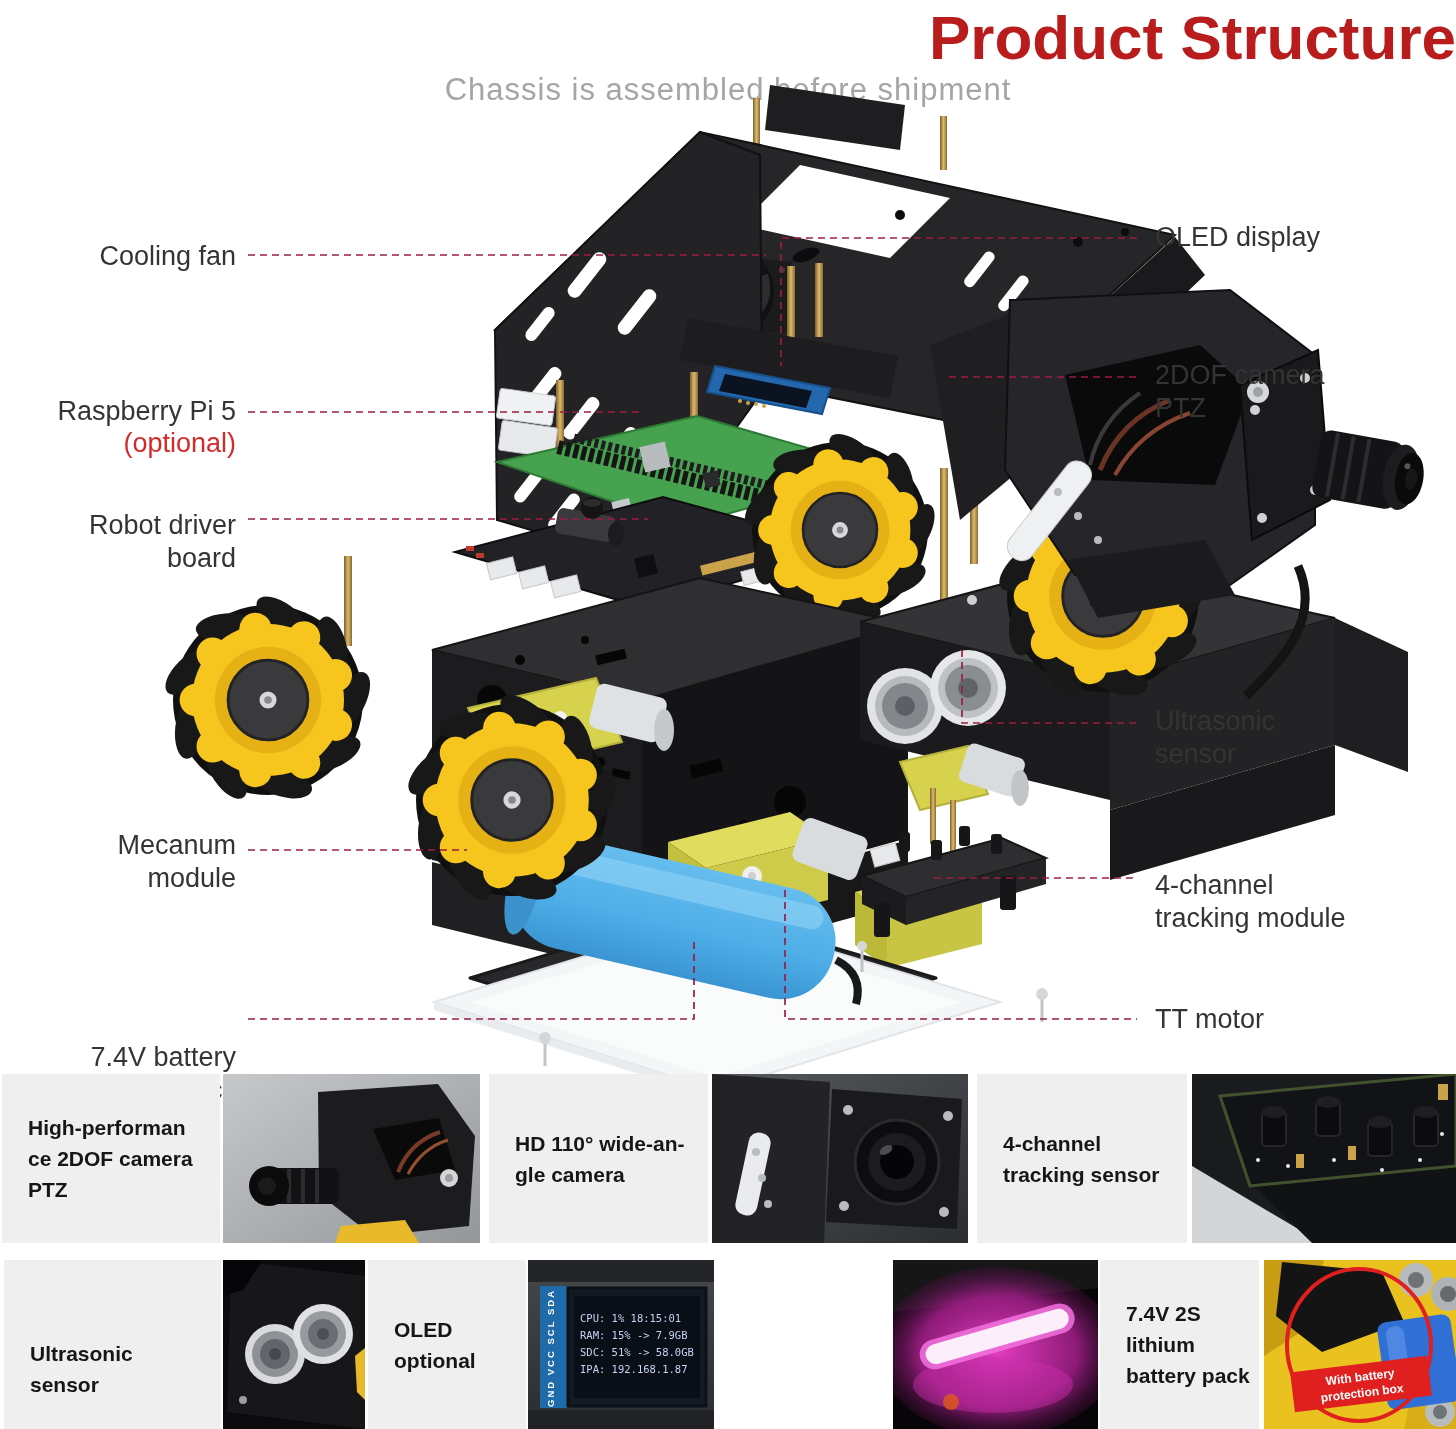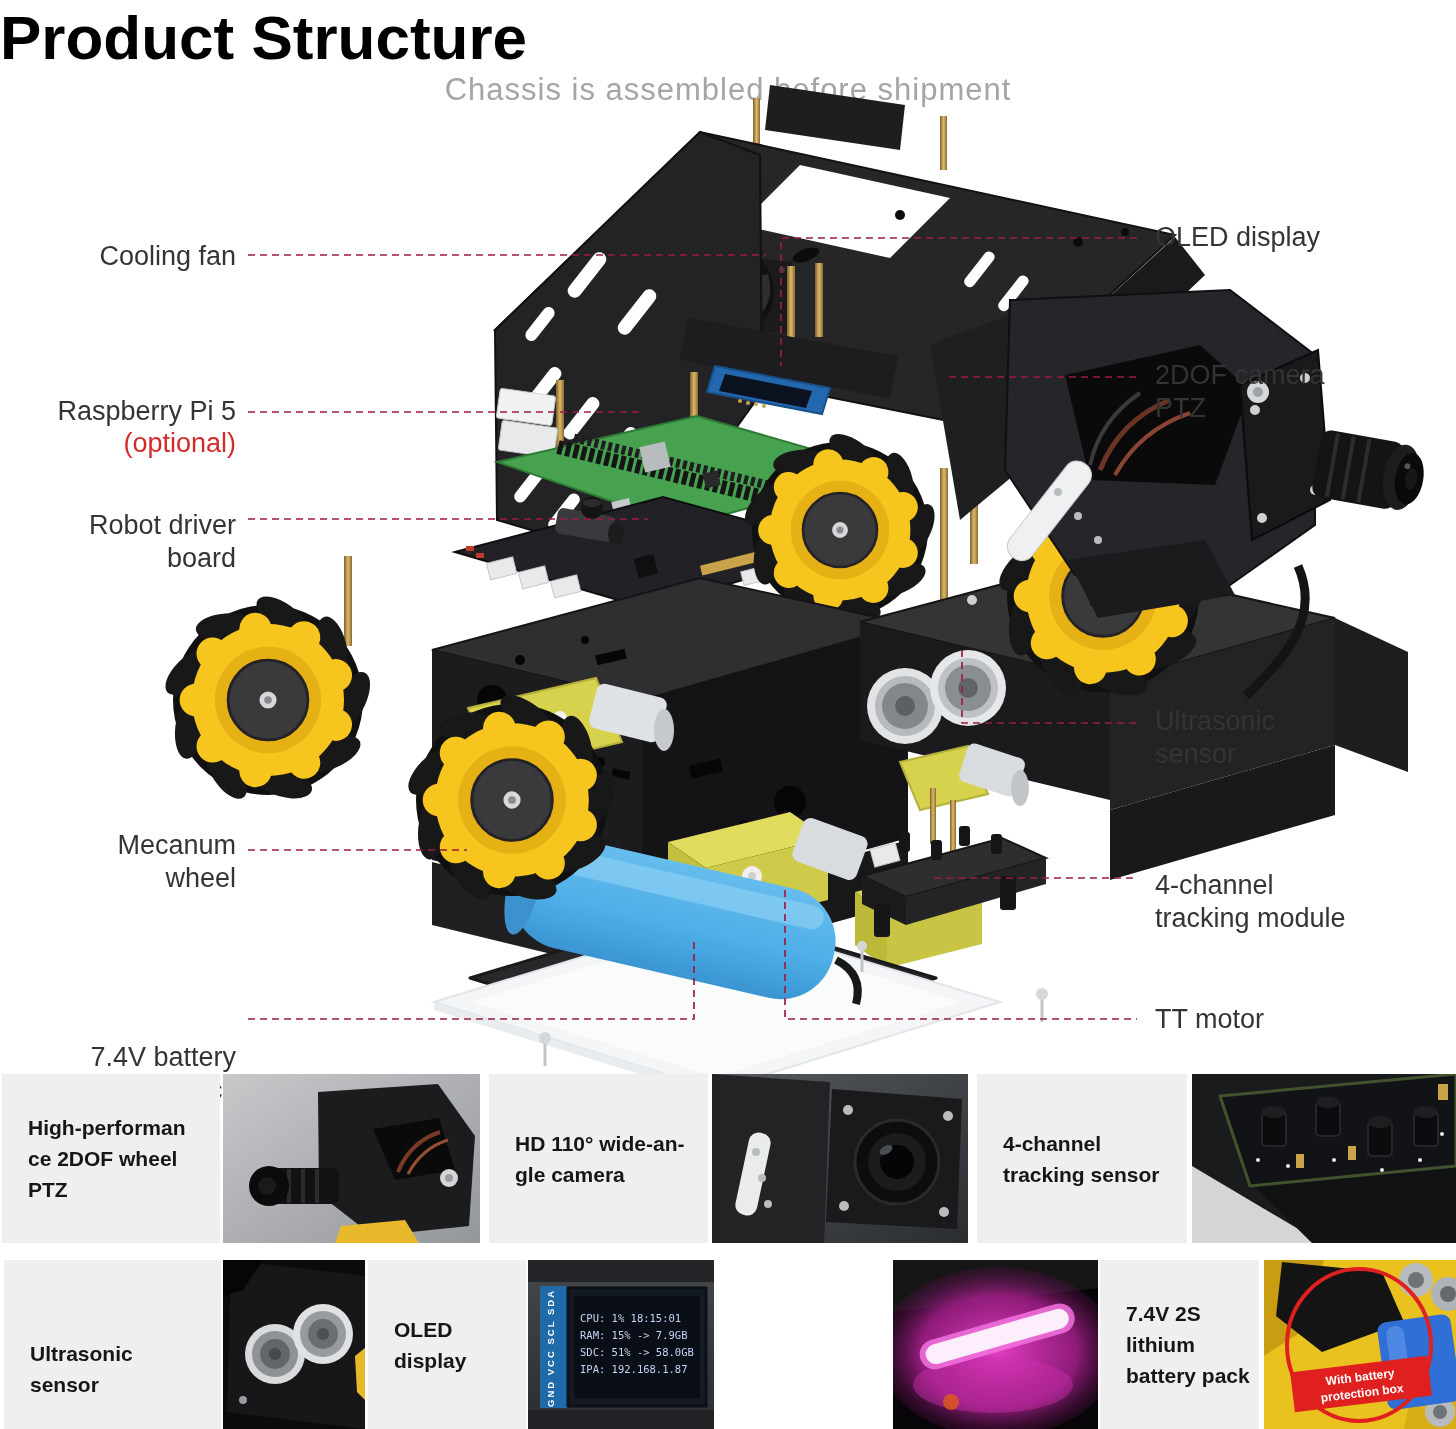--- a/index.html
+++ b/index.html
@@ -1,19 +1,19 @@
 <!DOCTYPE html>
 <html><head>
 <meta charset="utf-8">
 <style>
   html,body{margin:0;padding:0;background:#fff;}
   .page{position:relative;width:1456px;height:1429px;background:#fff;overflow:hidden;
         font-family:"Liberation Sans","DejaVu Sans",sans-serif;}
-  .title{position:absolute;left:0;top:2px;width:1456px;text-align:left;
-         font-size:62px;font-weight:800;color:#000000;letter-spacing:0px;}
+  .title{position:absolute;left:0;top:2px;width:1456px;text-align:right;
+         font-size:62px;font-weight:800;color:#b91c1c;letter-spacing:0px;}
   .subtitle{position:absolute;left:0;top:72px;width:1456px;text-align:center;
          font-size:31px;font-weight:400;color:#a5a5a5;letter-spacing:1px;}
   svg{display:block;}
   .diagram{position:absolute;left:0;top:0;}
   .lbl{position:absolute;font-size:27px;color:#343434;line-height:33px;white-space:pre-line;}
   .lbl.r{text-align:right;right:1220px;}
   .lbl.l{left:1155px;}
   .lbl.red{color:#d42a2a;margin-left:8px;}
   .cell{position:absolute;background:#efefef;}
   .cellText{display:flex;align-items:center;padding-left:26px;box-sizing:border-box;
@@ -355,34 +355,34 @@
       <path d="M785,890 V1019 H1137"></path>
     </g>
   </svg>
 
   <div class="lbl r" style="top:240px">Cooling fan</div>
   <div class="lbl r" style="top:395px">Raspberry Pi 5</div>
   <div class="lbl r red" style="top:427px">(optional)</div>
   <div class="lbl r" style="top:509px">Robot driver
 board</div>
   <div class="lbl r" style="top:829px">Mecanum
-wheel</div>
+module</div>
   <div class="lbl r" style="top:1041px">7.4V battery
 pack</div>
   <div class="lbl l" style="top:221px">OLED display</div>
   <div class="lbl l" style="top:359px">2DOF camera
 PTZ</div>
   <div class="lbl l" style="top:705px">Ultrasonic
 sensor</div>
   <div class="lbl l" style="top:869px">4-channel
 tracking module</div>
   <div class="lbl l" style="top:1003px">TT motor</div>
 
   <div class="cell cellText" style="left:2px;top:1074px;width:218px;height:169px">High-performan
-ce 2DOF wheel
+ce 2DOF camera
 PTZ</div>
 
   <div class="cell cellImg" style="left:223px;top:1074px;width:257px;height:169px">
     <svg width="257" height="169" viewBox="0 0 257 169">
       <defs>
           <linearGradient id="gph1" x1="0" y1="0" x2="1" y2="1">
         <stop offset="0" stop-color="#c6c8ca"></stop>
             <stop offset="1" stop-color="#94979a"></stop>
           </linearGradient>
         </defs>
@@ -484,21 +484,21 @@
       <circle cx="100" cy="74" r="30" fill="#e0e1e2"></circle>
         <circle cx="100" cy="74" r="23" fill="#979b9f"></circle>
       <circle cx="100" cy="74" r="15" fill="#6a6e72"></circle>
         <circle cx="100" cy="74" r="6" fill="#4c5054"></circle>
       <circle cx="20" cy="140" r="4" fill="#9a9da0"></circle>
       <polygon points="132,96 142,88 142,140 134,132" fill="#e8b92a"></polygon>
     </svg>
   </div>
 
   <div class="cell cellText" style="left:368px;top:1260px;width:158px;height:169px">OLED
-display</div>
+optional</div>
 
   <div class="cell cellImg" style="left:528px;top:1260px;width:186px;height:169px">
     <svg width="186" height="169" viewBox="0 0 186 169">
       <defs>
           <linearGradient id="gph3" x1="0" y1="0" x2="0" y2="1">
         <stop offset="0" stop-color="#46484c"></stop>
             <stop offset="1" stop-color="#2a2c30"></stop>
           </linearGradient>
         </defs>
       <rect width="186" height="169" fill="url(#gph3)"></rect>

